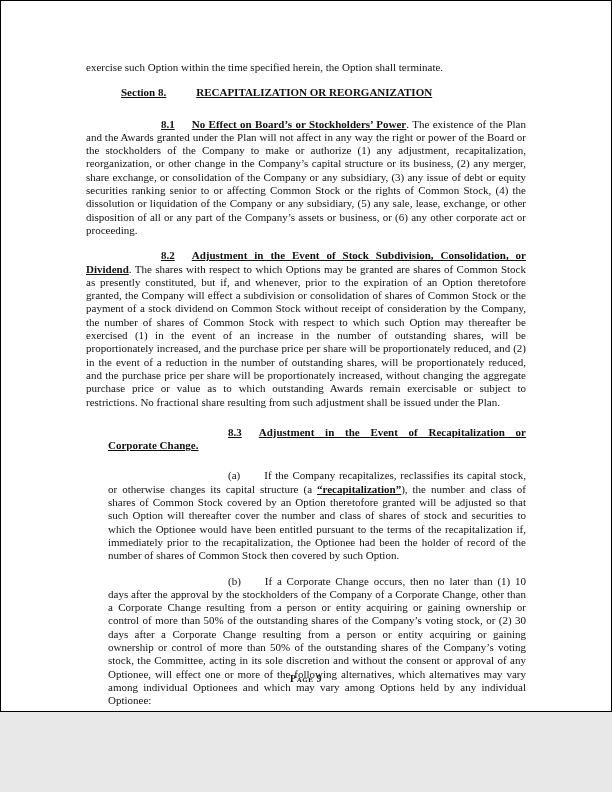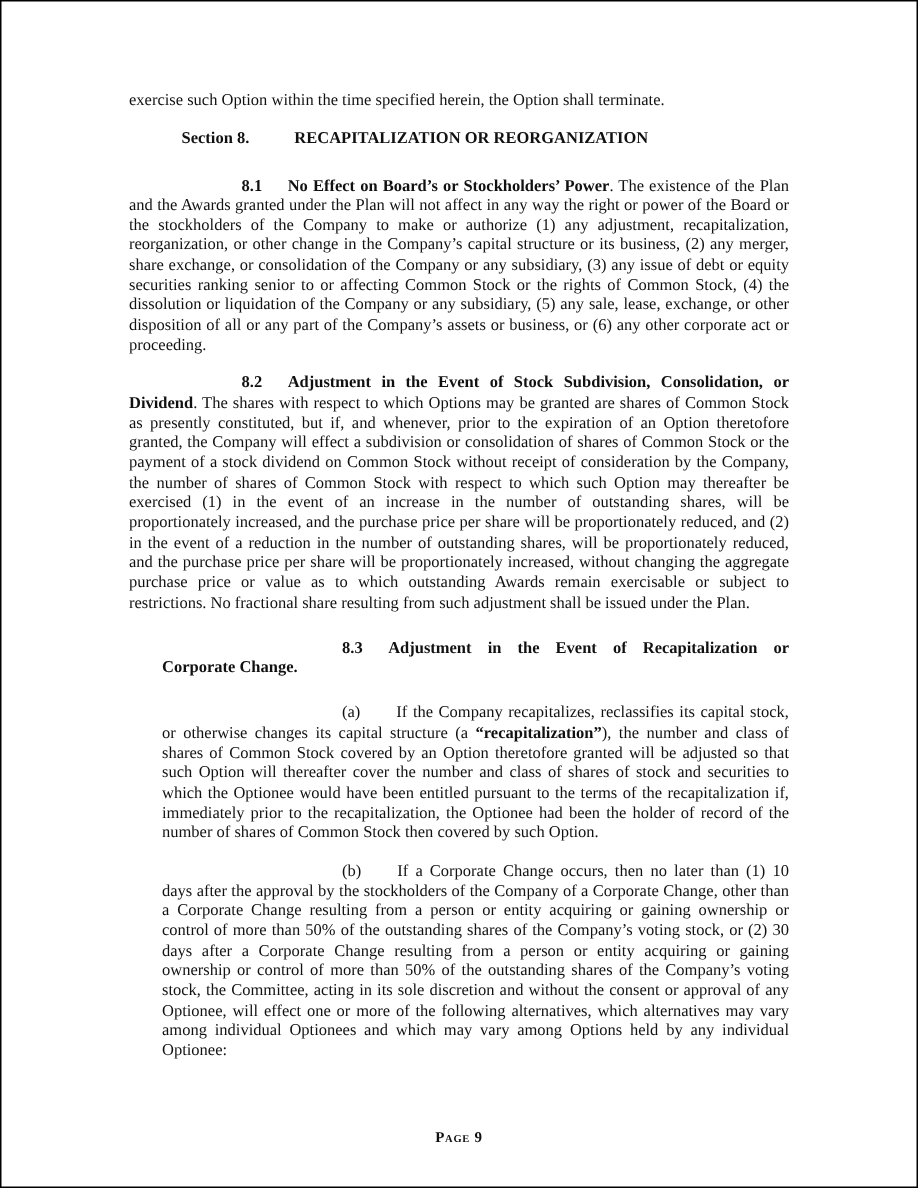--- a/index.html
+++ b/index.html
@@ -3,21 +3,21 @@
 <meta charset="utf-8">
 <style>
   html, body {
     margin: 0;
     padding: 0;
     background: #e8e8e8;
   }
   .page {
     position: relative;
     width: 612px;
-    height: 792px;
+    height: 712px;
     margin: 0 auto;
     background: #ffffff;
     border: 1px solid #000000;
     box-sizing: border-box;
     overflow: hidden;
     font-family: "Liberation Serif", "DejaVu Serif", serif;
     font-size: 11px;
     line-height: 13.3px;
     color: #111111;
   }
@@ -29,21 +29,21 @@
     text-align: justify;
   }
   .section-heading {
     text-align: left;
     text-indent: 35px;
     margin-bottom: 18px;
   }
   .indent-75 { text-indent: 75px; }
   .indent-120 { text-indent: 120px; margin-left: 22px; }
   .mb-17 { margin-bottom: 17px; }
-  .bold { font-weight: bold; }
+  .bold { font-weight: bold; text-decoration: underline; }
   .underline { }
   .tab {
     display: inline-block;
     width: 17px;
   }
   .tab-wide {
     display: inline-block;
     width: 30px;
   }
   .tab-sub {

